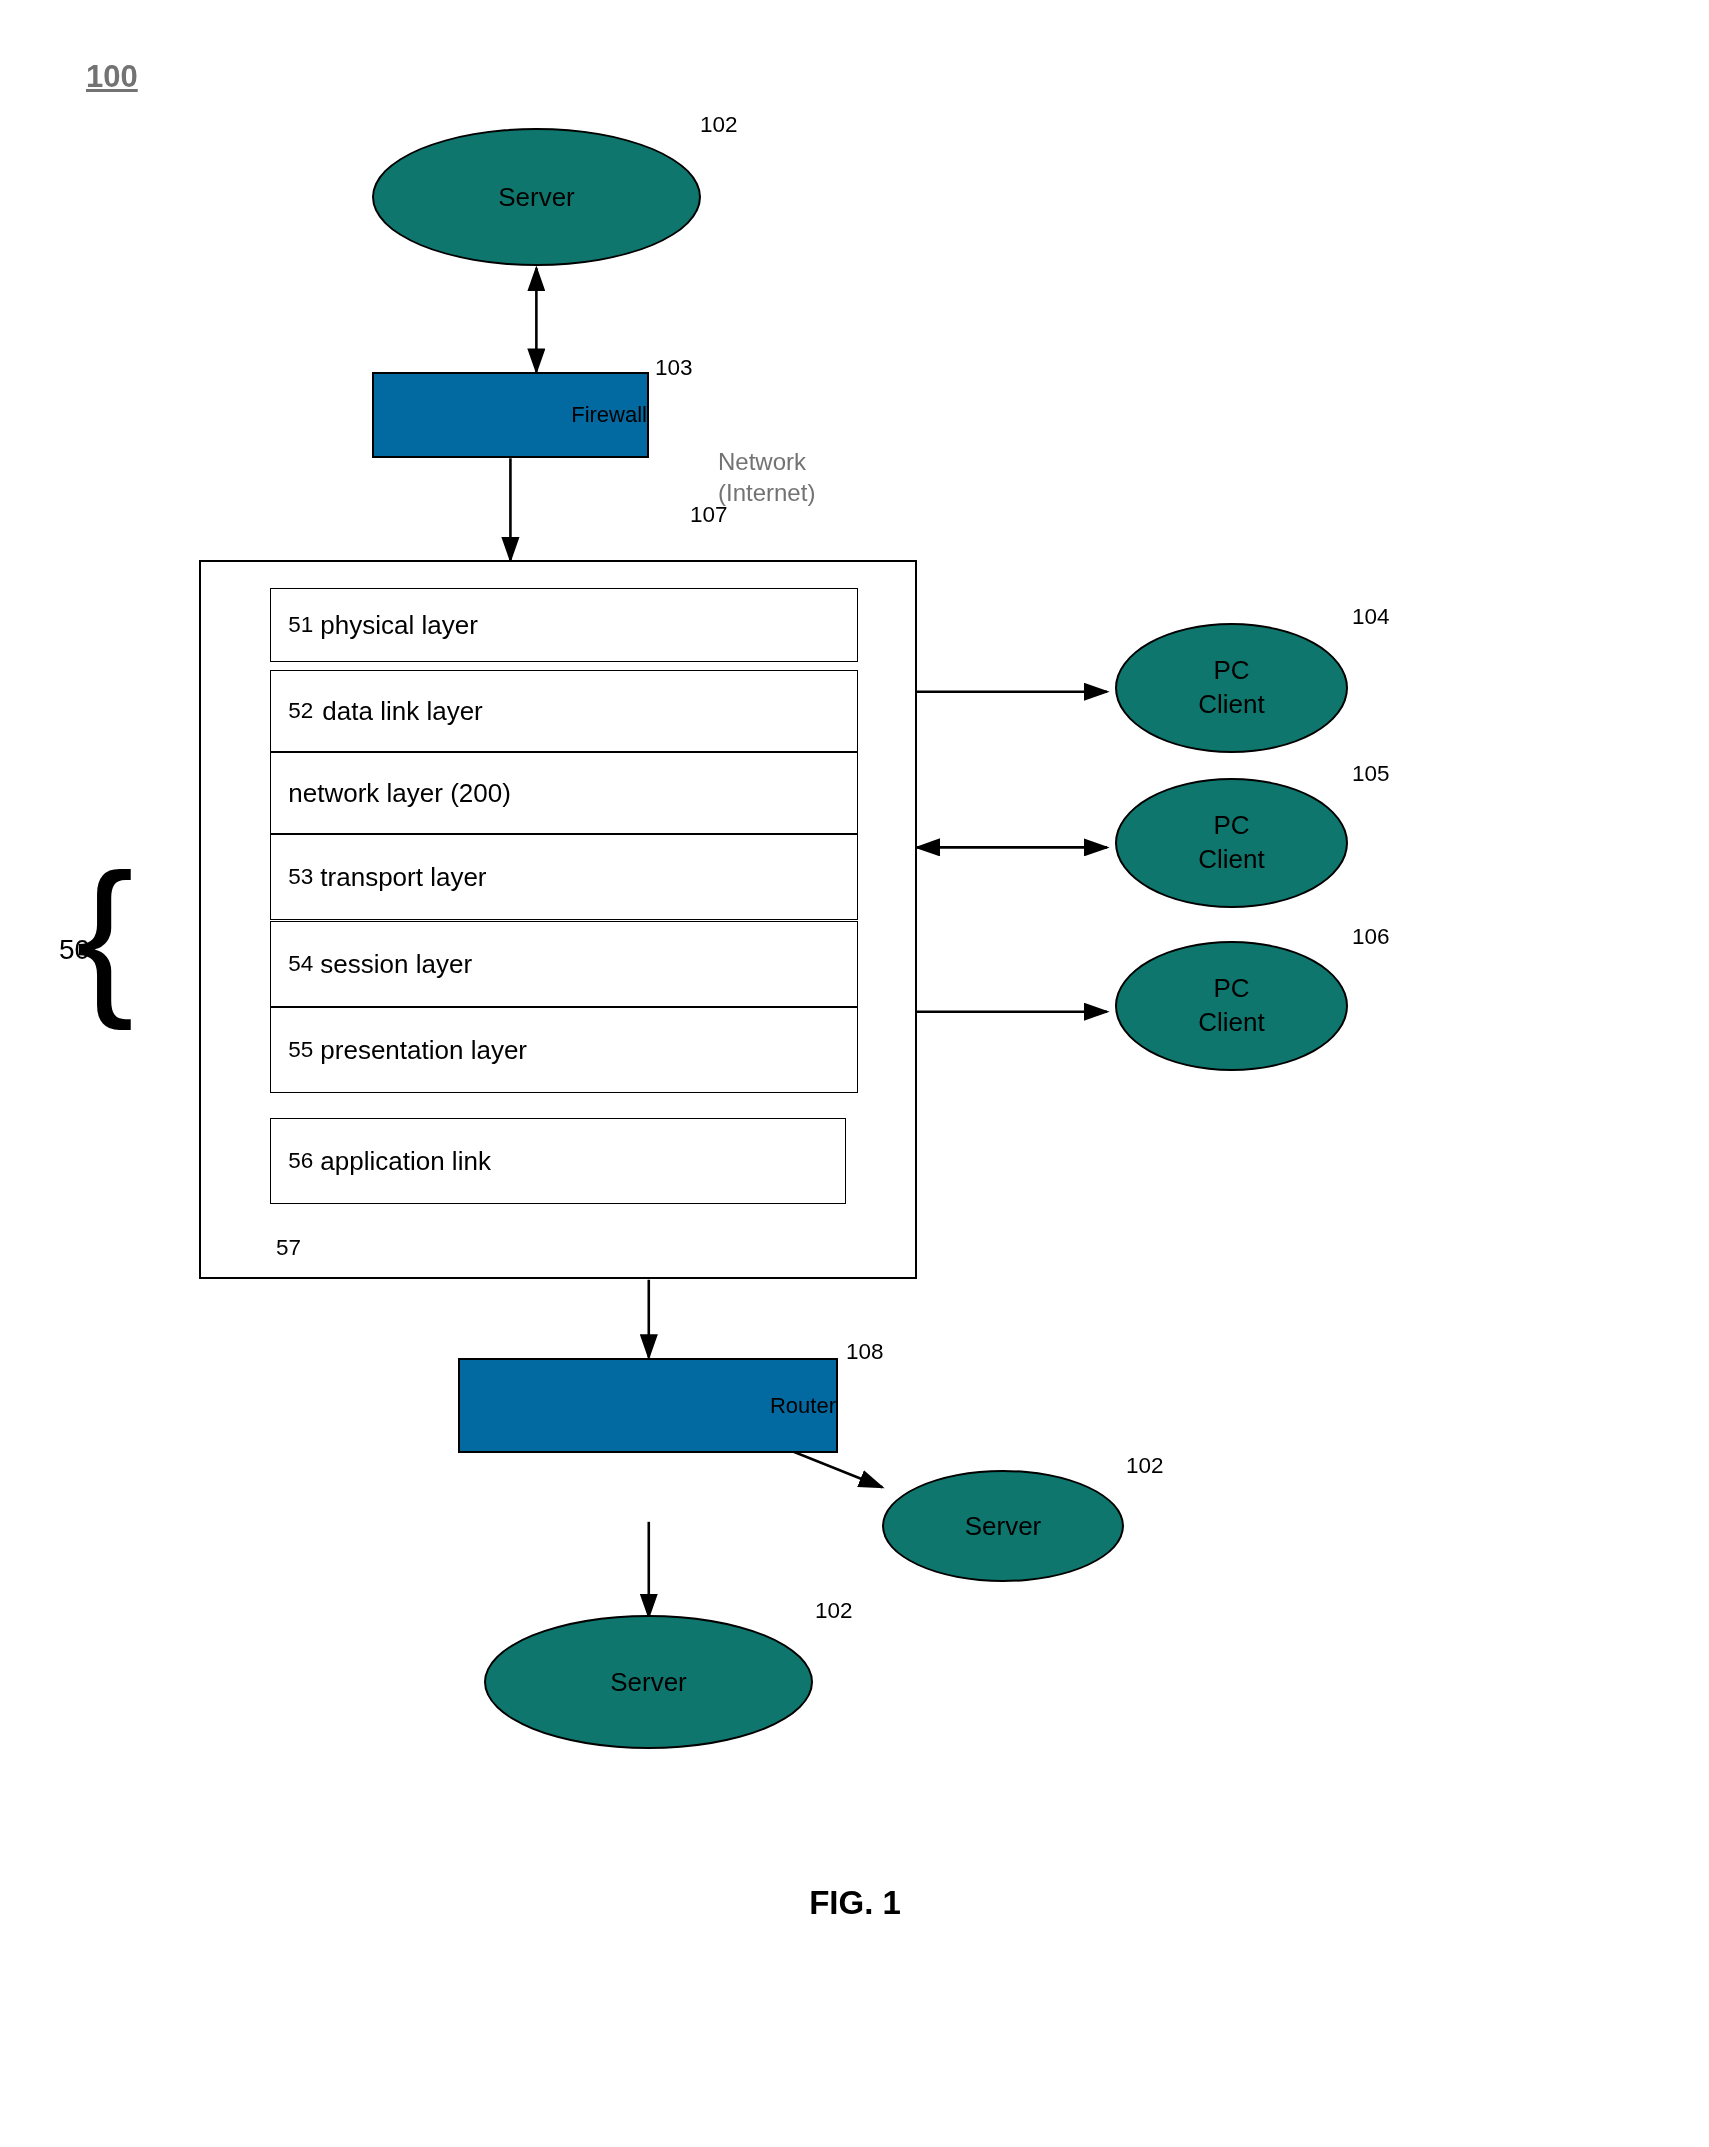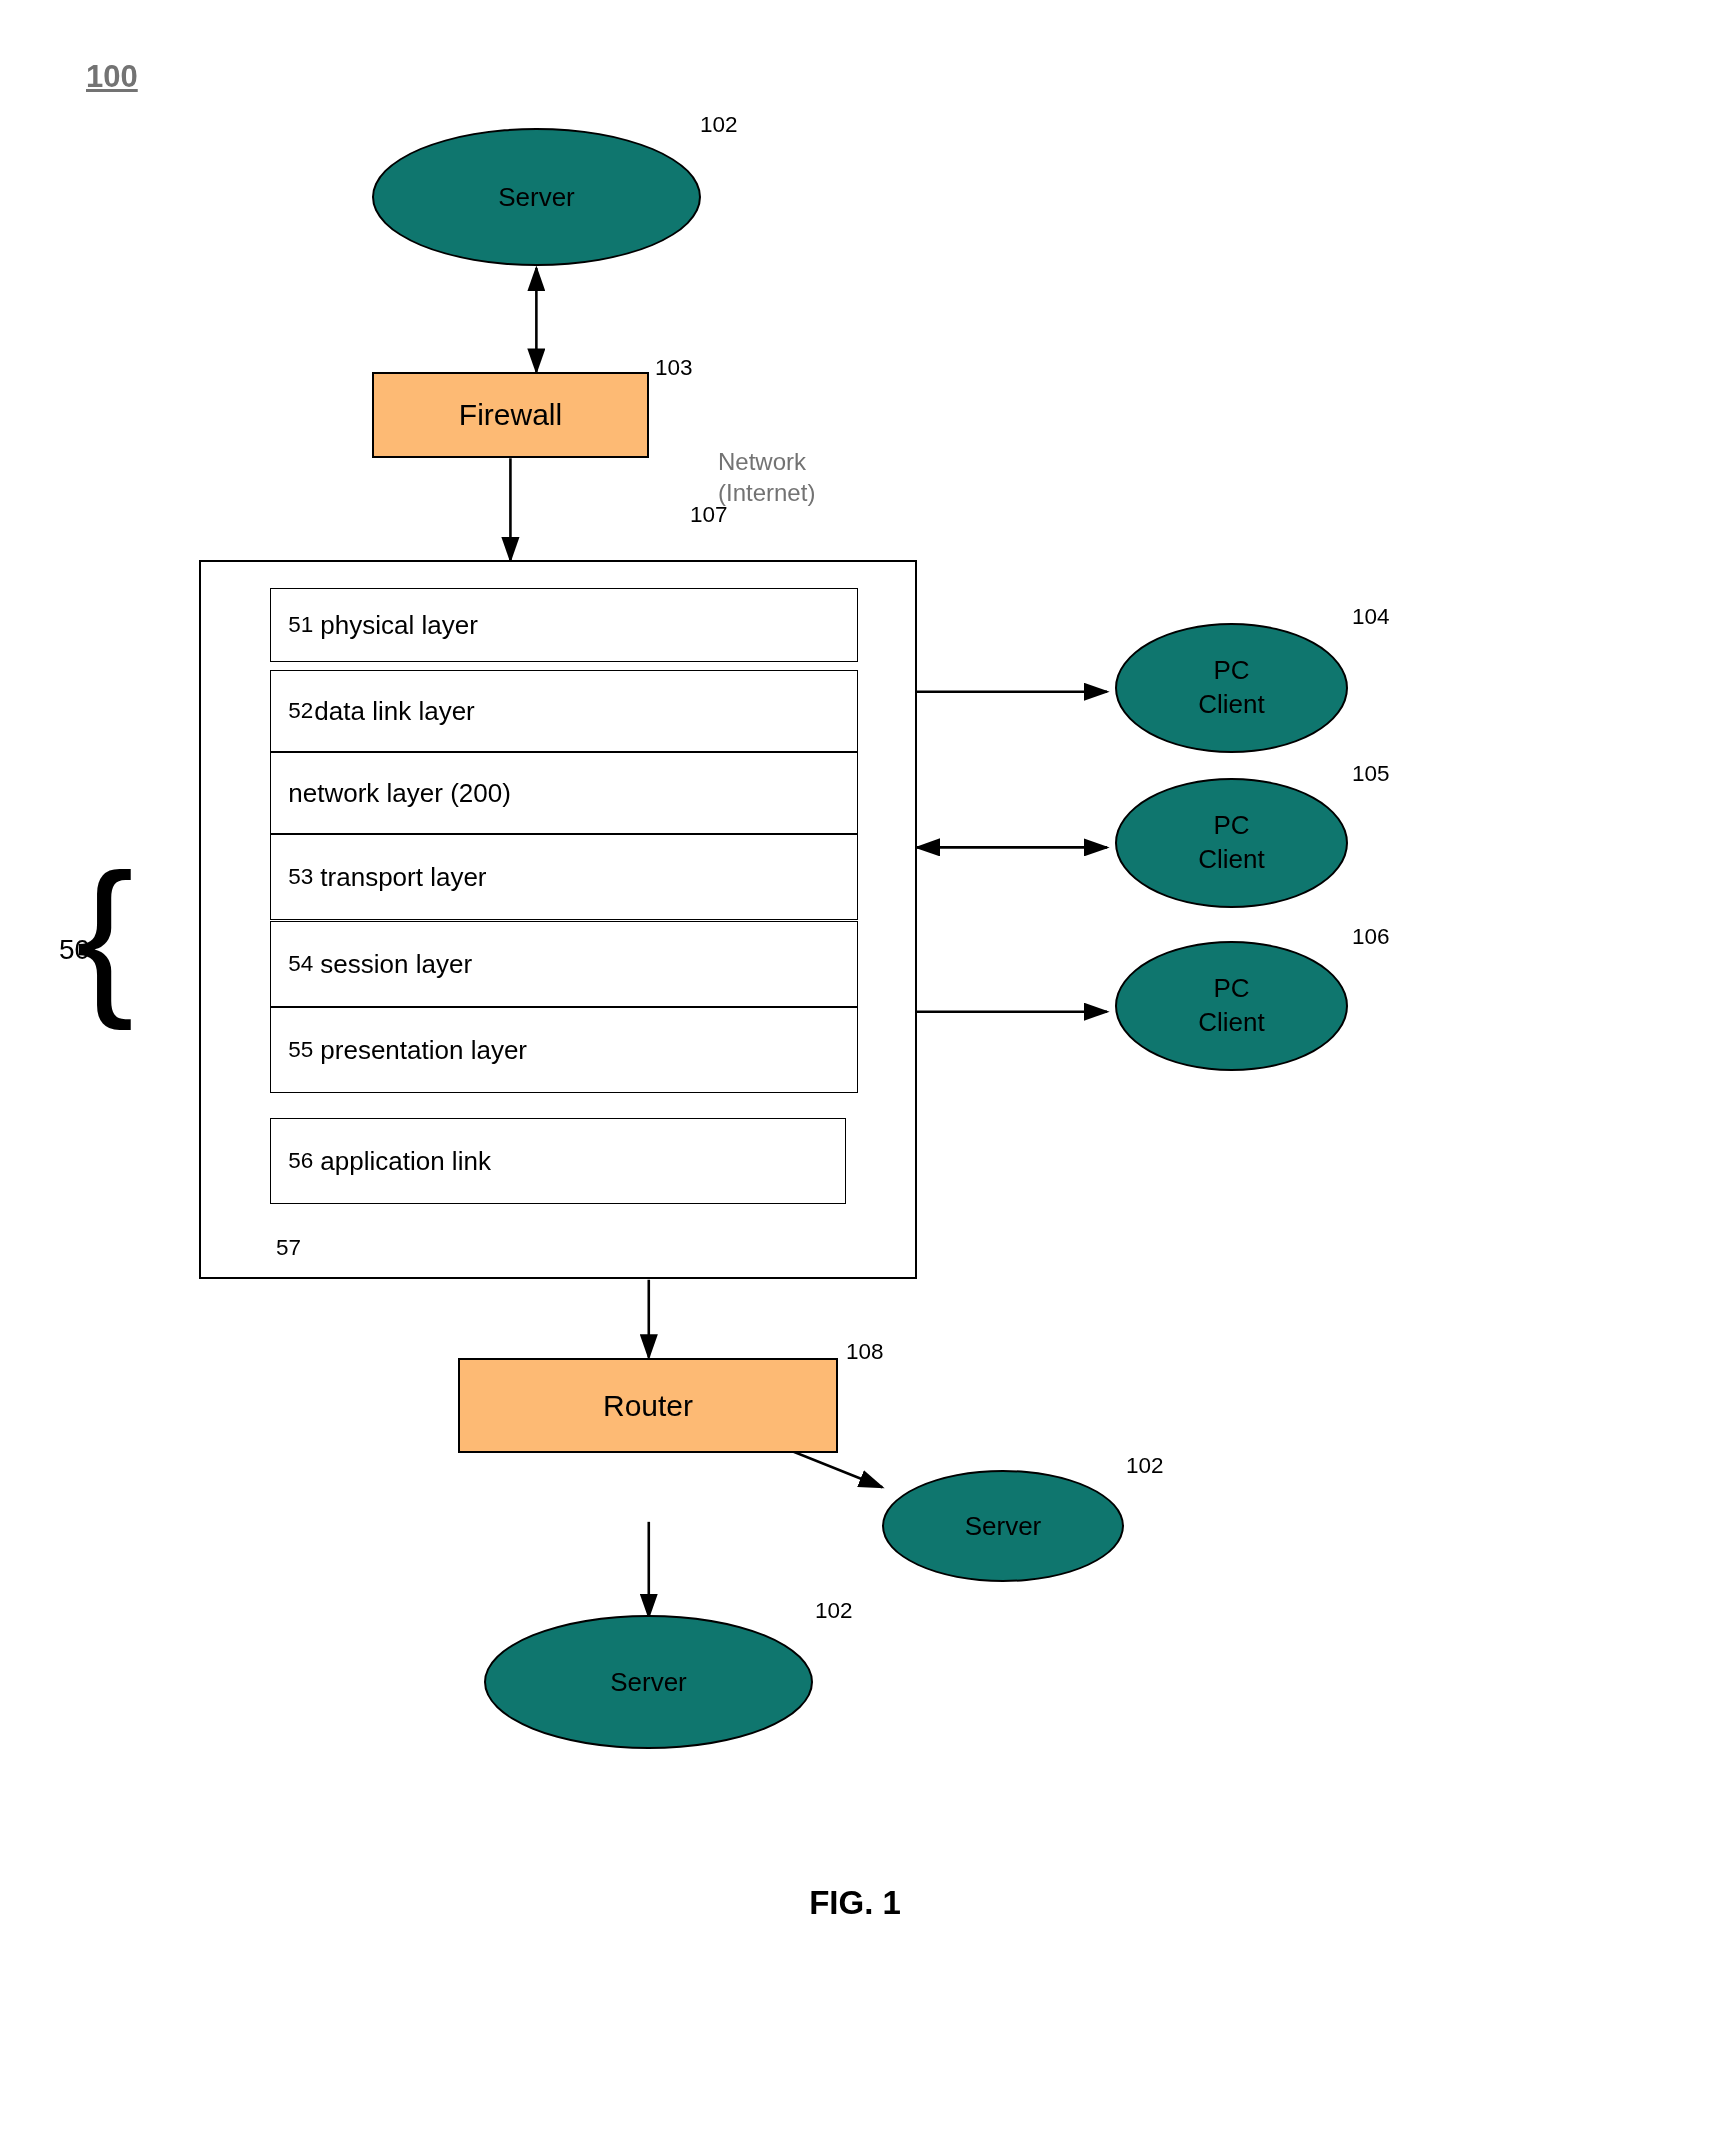--- a/index.html
+++ b/index.html
@@ -47,26 +47,26 @@
       align-items: center;
       justify-content: center;
       text-align: center;
       font-size: 26px;
     }
 
     
     .rect-box {
       position: absolute;
       border: 2.6px solid #000;
-      background: #fdba74;
+      background: #0369a1;
       display: flex;
       align-items: center;
-      justify-content: center;
+      justify-content: flex-end;
       text-align: center;
-      font-size: 30px;
+      font-size: 22px;
     }
 
     
     .main-box {
       position: absolute;
       border: 2.6px solid #000;
       background: #fff;
     }
 
     
@@ -155,21 +155,21 @@
   <div class="ref-num" style="top: 502px; left: 690px;">107</div>
 
   <div class="main-box" style="top: 560px; left: 199px; width: 718px; height: 719px;">
 
     <div class="layer-row" style="top: 26px; left: 69px; width: 588px; height: 74px;">
       <span style="font-size:22.5px; margin-right:7px;">51</span>
       <span>physical layer</span>
     </div>
 
     <div class="layer-row" style="top: 108px; left: 69px; width: 588px; height: 82px;">
-      <span style="font-size:22.5px; margin-right:1px;">52</span>
+      <span style="font-size:22.5px; margin-right:9px;">52</span>
       <span>data link layer</span>
     </div>
 
     <div class="layer-row" style="top: 190px; left: 69px; width: 588px; height: 82px;">
       <span>network layer (200)</span>
     </div>
 
     <div class="layer-row" style="top: 272px; left: 69px; width: 588px; height: 86px;">
       <span style="font-size:22.5px; margin-right:7px;">53</span>
       <span>transport layer</span>

